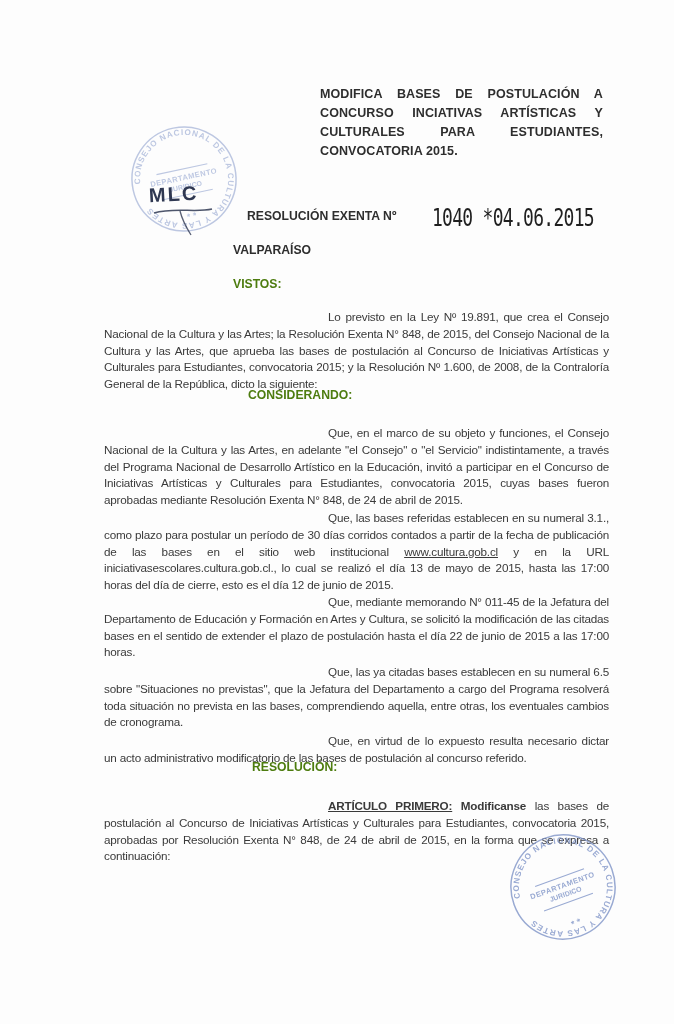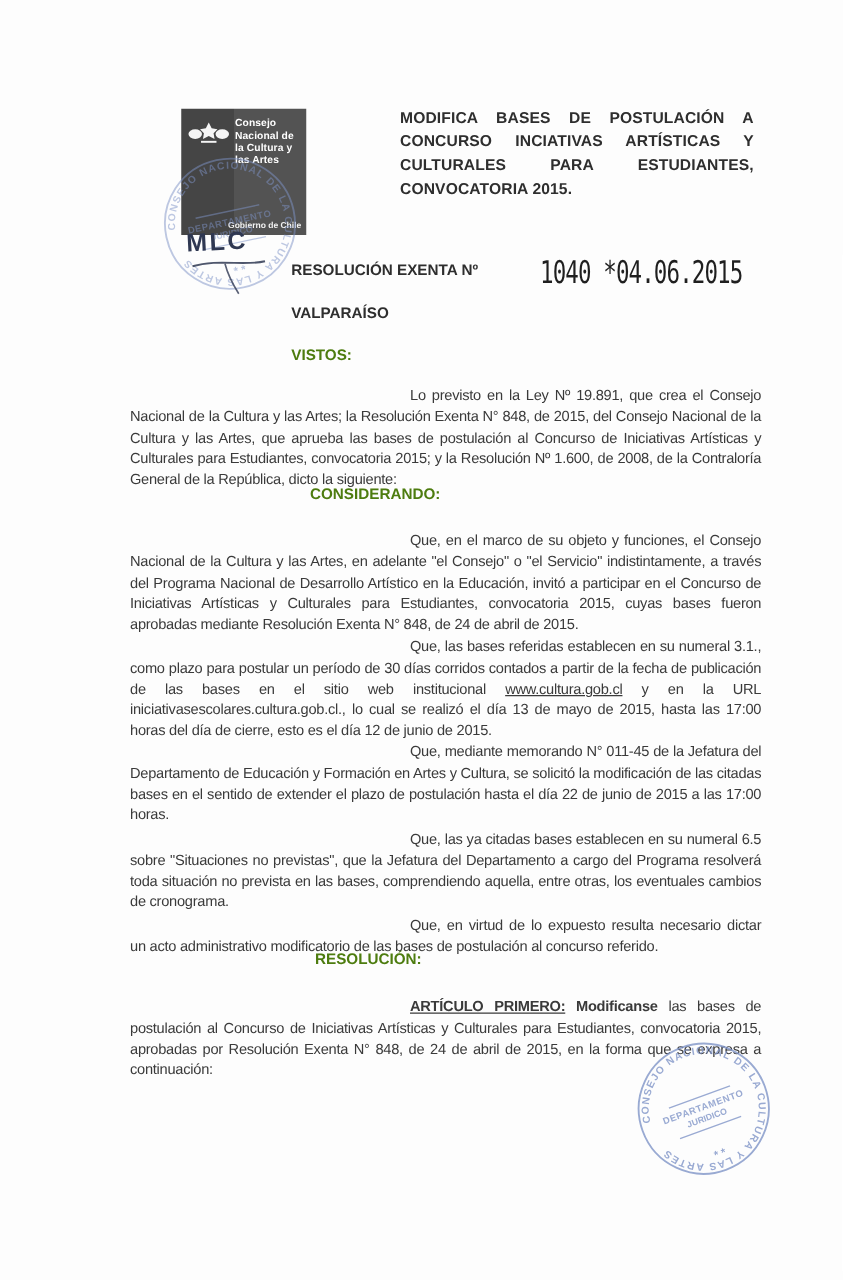--- a/index.html
+++ b/index.html
@@ -12,21 +12,21 @@
   .logo{left:145px;top:87px;width:100px;height:101px;
     background:linear-gradient(90deg,#454545 0 42%,#535353 42% 100%);
     z-index:2;}
   .logo-emblem{position:absolute;left:5px;top:9px;opacity:.95;}
   .logo-text{position:absolute;left:43px;top:7px;color:#fff;font-weight:700;
     font-size:8.2px;line-height:9.8px;letter-spacing:.1px;}
   .logo-footer{position:absolute;right:4px;bottom:4px;color:#f2f2f2;font-weight:700;font-size:6.8px;}
   
   .doc-title{left:320px;top:85px;width:283px;font-weight:700;font-size:12.5px;
     line-height:19px;text-align:justify;color:#2e2e2e;letter-spacing:.1px;}
-  .res-label{left:233px;top:209px;font-weight:700;font-size:12.2px;color:#2e2e2e;}
+  .res-label{left:247px;top:209px;font-weight:700;font-size:12.2px;color:#2e2e2e;}
   .res-stamp{left:432px;top:203px;font-family:"DejaVu Sans Mono","Liberation Mono",monospace;
     font-size:25px;color:#1f1f1f;letter-spacing:-1px;transform:scaleX(.72);transform-origin:left top;
     white-space:nowrap;}
   .city{left:233px;top:243px;font-weight:700;font-size:12.2px;color:#2e2e2e;}
   .sec-label{font-weight:700;font-size:12.2px;color:#4d7c0f;}
   
   .para{left:90px;width:505px;font-size:11.7px;line-height:16.8px;text-align:justify;
     letter-spacing:-.2px;color:#3a3a3a;margin:14px;z-index:1;}
   .indent{text-indent:224px;}
   .doc-link{text-decoration:underline;}
@@ -42,37 +42,20 @@
   .stamp .inner-line{stroke:#7e93c7;stroke-width:1.1;}
   .initials{left:149px;top:183px;font-size:20px;font-weight:700;letter-spacing:2px;
     color:#2f3852;transform:rotate(-3deg);z-index:6;}
   .flourish{left:150px;top:205px;z-index:6;pointer-events:none;}
 </style>
 </head>
 <body>
 
 <div class="page">
 
-  <div class="abs logo">
-    <svg class="logo-emblem" viewBox="0 0 44 26" width="34" height="21">
-      <g fill="#ffffff">
-        <ellipse cx="8" cy="14" rx="7" ry="5"></ellipse>
-        <ellipse cx="36" cy="14" rx="7" ry="5"></ellipse>
-        <path d="M22,2 l3,6 6,1 -4,4 1,6 -6,-3 -6,3 1,-6 -4,-4 6,-1 z"></path>
-        <rect x="14" y="21" width="16" height="2"></rect>
-      </g>
-    </svg>
-    <div class="logo-text">
-      <div>Consejo</div>
-      <div>Nacional de</div>
-      <div>la Cultura y</div>
-      <div>las Artes</div>
-    </div>
-    <div class="logo-footer">Gobierno de Chile</div>
-  </div>
 
   <div class="abs doc-title">MODIFICA BASES DE POSTULACIÓN A CONCURSO INCIATIVAS ARTÍSTICAS Y CULTURALES PARA ESTUDIANTES, CONVOCATORIA 2015.</div>
 
   <div class="abs res-label">RESOLUCIÓN EXENTA Nº</div>
   <div class="abs res-stamp"><span>1040</span>&nbsp;<span>*04.06.2015</span></div>
 
   <div class="abs city">VALPARAÍSO</div>
 
   <div class="abs sec-label" style="left:233px;top:277px;">VISTOS:</div>
   <p class="abs para indent" style="top:295px;">Lo previsto en la Ley Nº 19.891, que crea el Consejo Nacional de la Cultura y las Artes; la Resolución Exenta N° 848, de 2015, del Consejo Nacional de la Cultura y las Artes, que aprueba las bases de postulación al Concurso de Iniciativas Artísticas y Culturales para Estudiantes, convocatoria 2015; y la Resolución Nº 1.600, de 2008, de la Contraloría General de la República, dicto la siguiente:</p>

